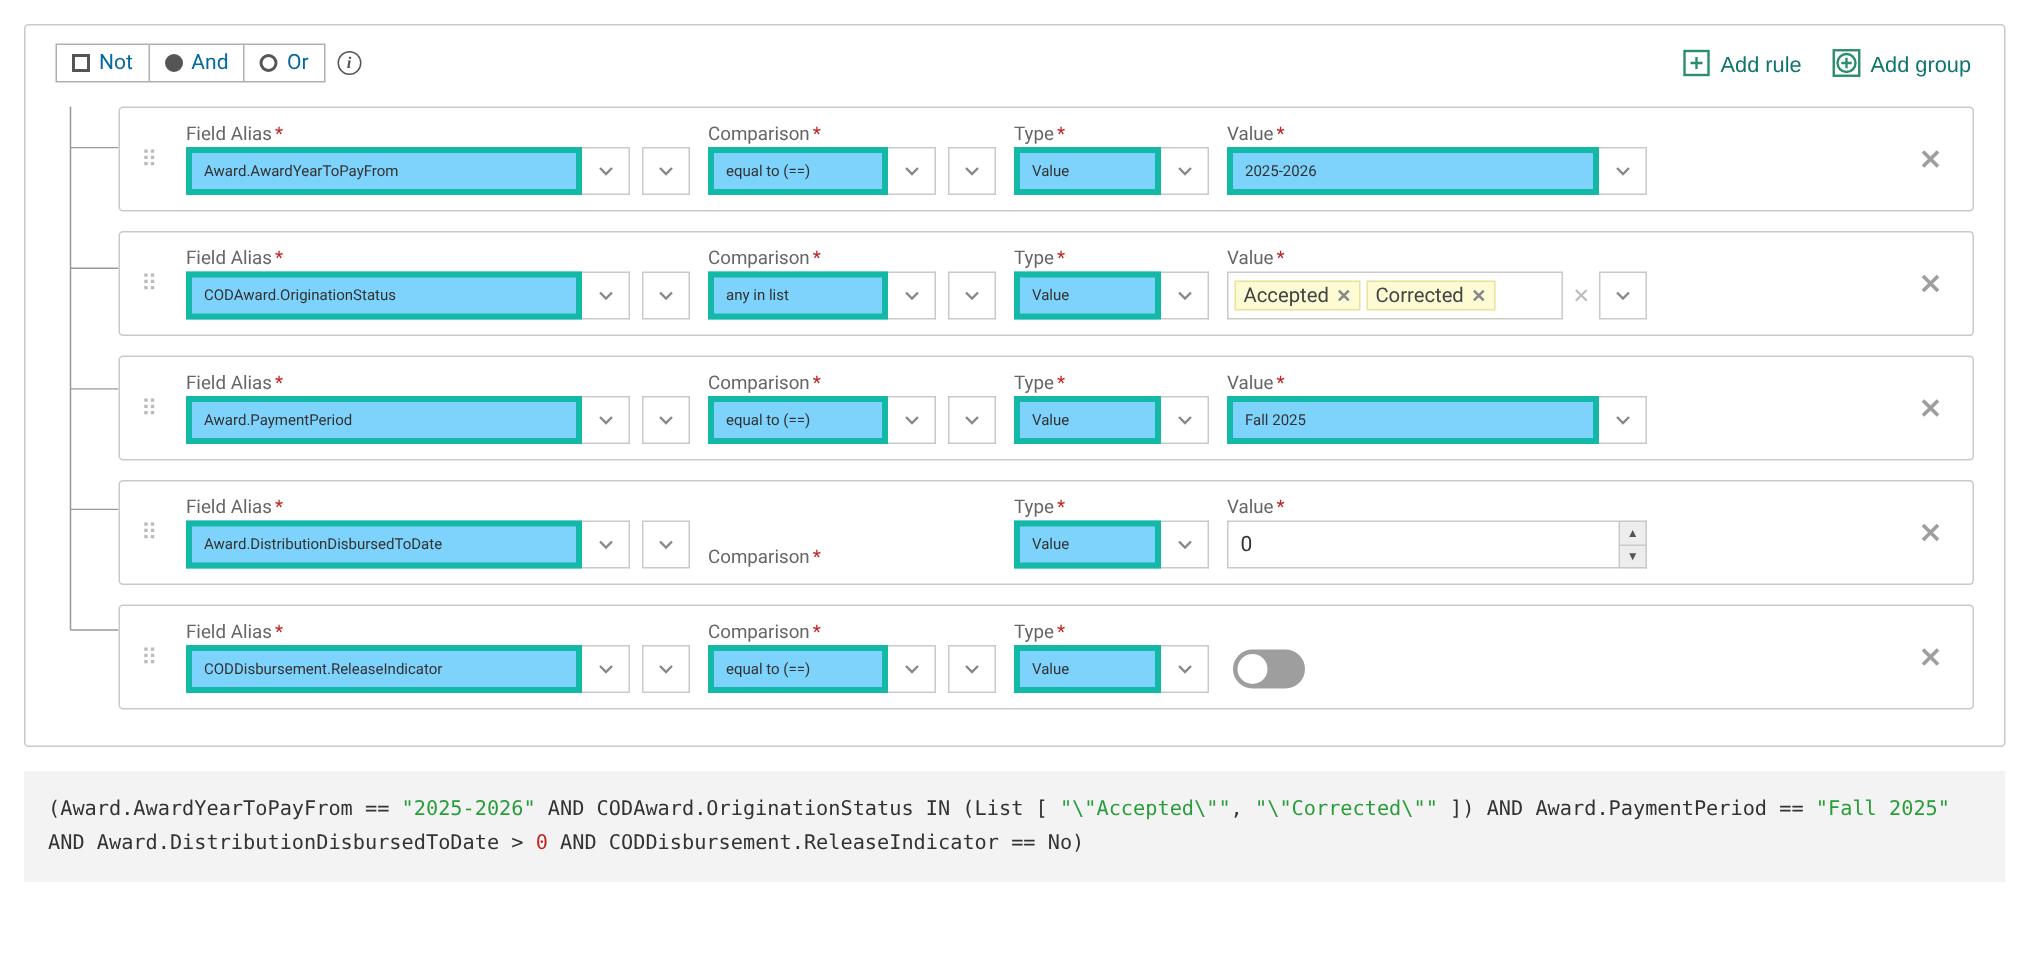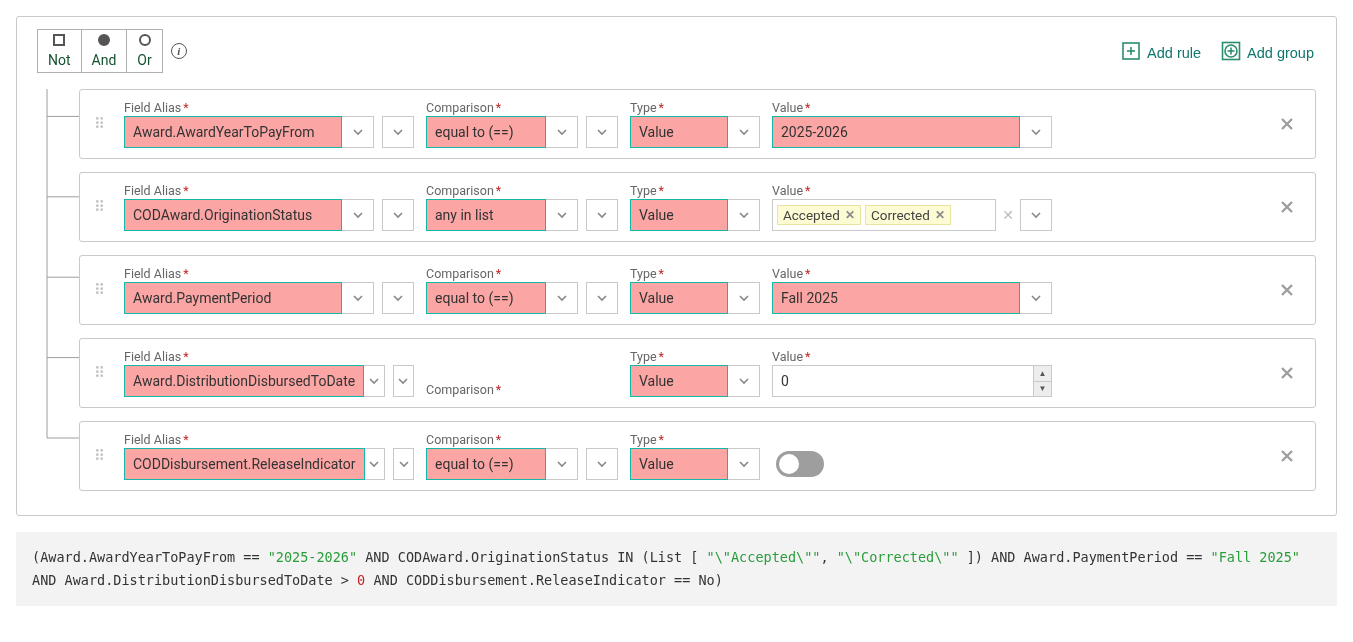--- a/index.html
+++ b/index.html
@@ -33,22 +33,21 @@
       border: 1px solid #b0b0b0;
     }
     .mode-btn {
       display: flex;
       align-items: center;
       gap: 6px;
       padding: 4px 10px;
       background: #fff;
       cursor: pointer;
       font-size: 14px;
-      color: #14532d;
-      flex-direction: column;
+      color: #0369a1;
     }
     .mode-btn + .mode-btn { border-left: 1px solid #b0b0b0; }
     .sq { width: 12px; height: 12px; border: 2px solid #555; display: inline-block;}
     .rad { width: 12px; height: 12px; border: 2px solid #555; border-radius: 50%; display: inline-block; }
     .rad.fill { background:#555; }
     .info-icon {
       width: 16px; height: 16px; border: 1.5px solid #555; border-radius: 50%;
       display: inline-flex; align-items: center; justify-content: center;
       font-style: italic; font-family: Georgia, serif; font-size: 11px; color: #555; font-weight: bold;
     }
@@ -68,31 +67,31 @@
       padding: 10px 14px;
       display: flex;
       align-items: center;
     }
     .drag {
       width: 20px; flex-shrink: 0; margin-right: 10px;
       color: #bbb; cursor: move; font-size: 15px; line-height: 8px; letter-spacing: 2px;
     }
     .fields { flex: 1; display: flex; gap: 12px; align-items: flex-end; }
     .field { display: flex; flex-direction: column; gap: 1px; }
-    .field.fa { width: 290px; }
+    .field.fa { width: 336px; }
     .field.cmp { width: 192px; }
     .field.typ { width: 130px; }
     .field.val { width: 280px; }
     .lbl { font-size: 12.5px; color: #666; display:flex; gap:2px;}
     .req { color: #c02626; }
     .ctrl { display: flex; }
     .selectbox {
-      flex: 1; height: 32px; border: 1px solid #14b8a6;
+      flex: 1; height: 32px; border: 4px solid #14b8a6;
       padding: 0 8px; display: flex; align-items: center;
-      font-size: 14px; color: #333; background:#fca5a5;
+      font-size: 10px; color: #333; background:#7dd3fc;
     }
     .caret-btn {
       width: 32px; height: 32px; border: 1px solid #c9c9c9; border-left:none;
       display:flex; align-items:center; justify-content:center;
       cursor:pointer; background:#fff;
     }
     .caret-btn.sep { margin-left: 8px; border-left:1px solid #c9c9c9; }
     svg.caret { width:12px; height:12px; }
     .num-ctrl { display:flex; }
     .num-box {

